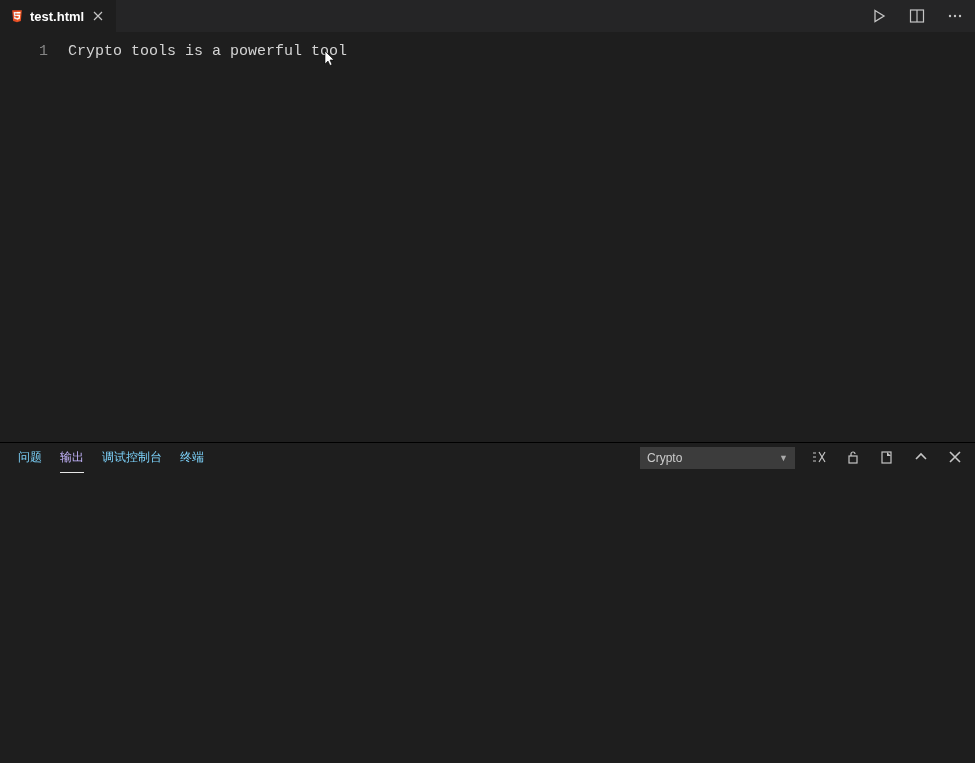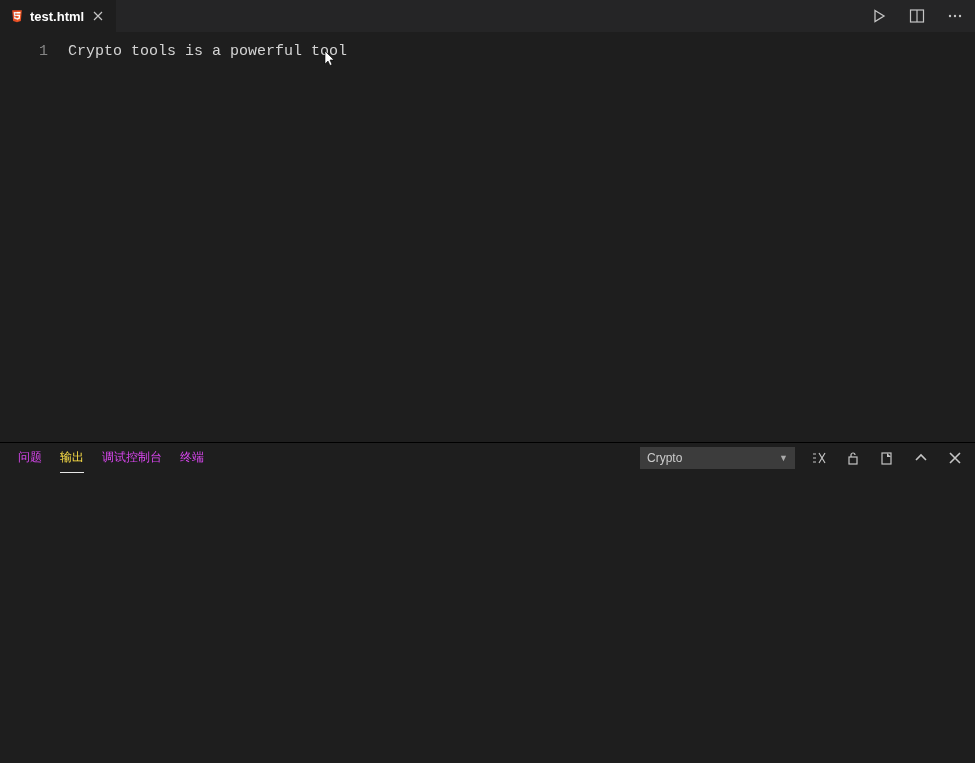--- a/index.html
+++ b/index.html
@@ -123,35 +123,35 @@
       padding: 0 10px 0 18px;
     }
     .panel-tabs {
       display: flex;
       align-items: center;
       gap: 18px;
       height: 100%;
     }
     .panel-tab {
       font-size: 12px;
-      color: #d946ef;
+      color: #7dd3fc;
       cursor: pointer;
       height: 100%;
       display: flex;
       align-items: center;
       border-bottom: 1px solid transparent;
       padding-bottom: 1px;
     }
     .panel-tab.active {
-      color: #fde047;
+      color: #c4b5fd;
       border-bottom: 1px solid #e7e7e7;
     }
     .panel-actions {
       display: flex;
-      align-items: center;
+      align-items: flex-start;
       gap: 14px;
     }
     .output-select {
       background: #3c3c3c;
       border: 1px solid #3c3c3c;
       color: #cccccc;
       height: 22px;
       width: 155px;
       font-size: 12px;
       padding: 0 6px;

